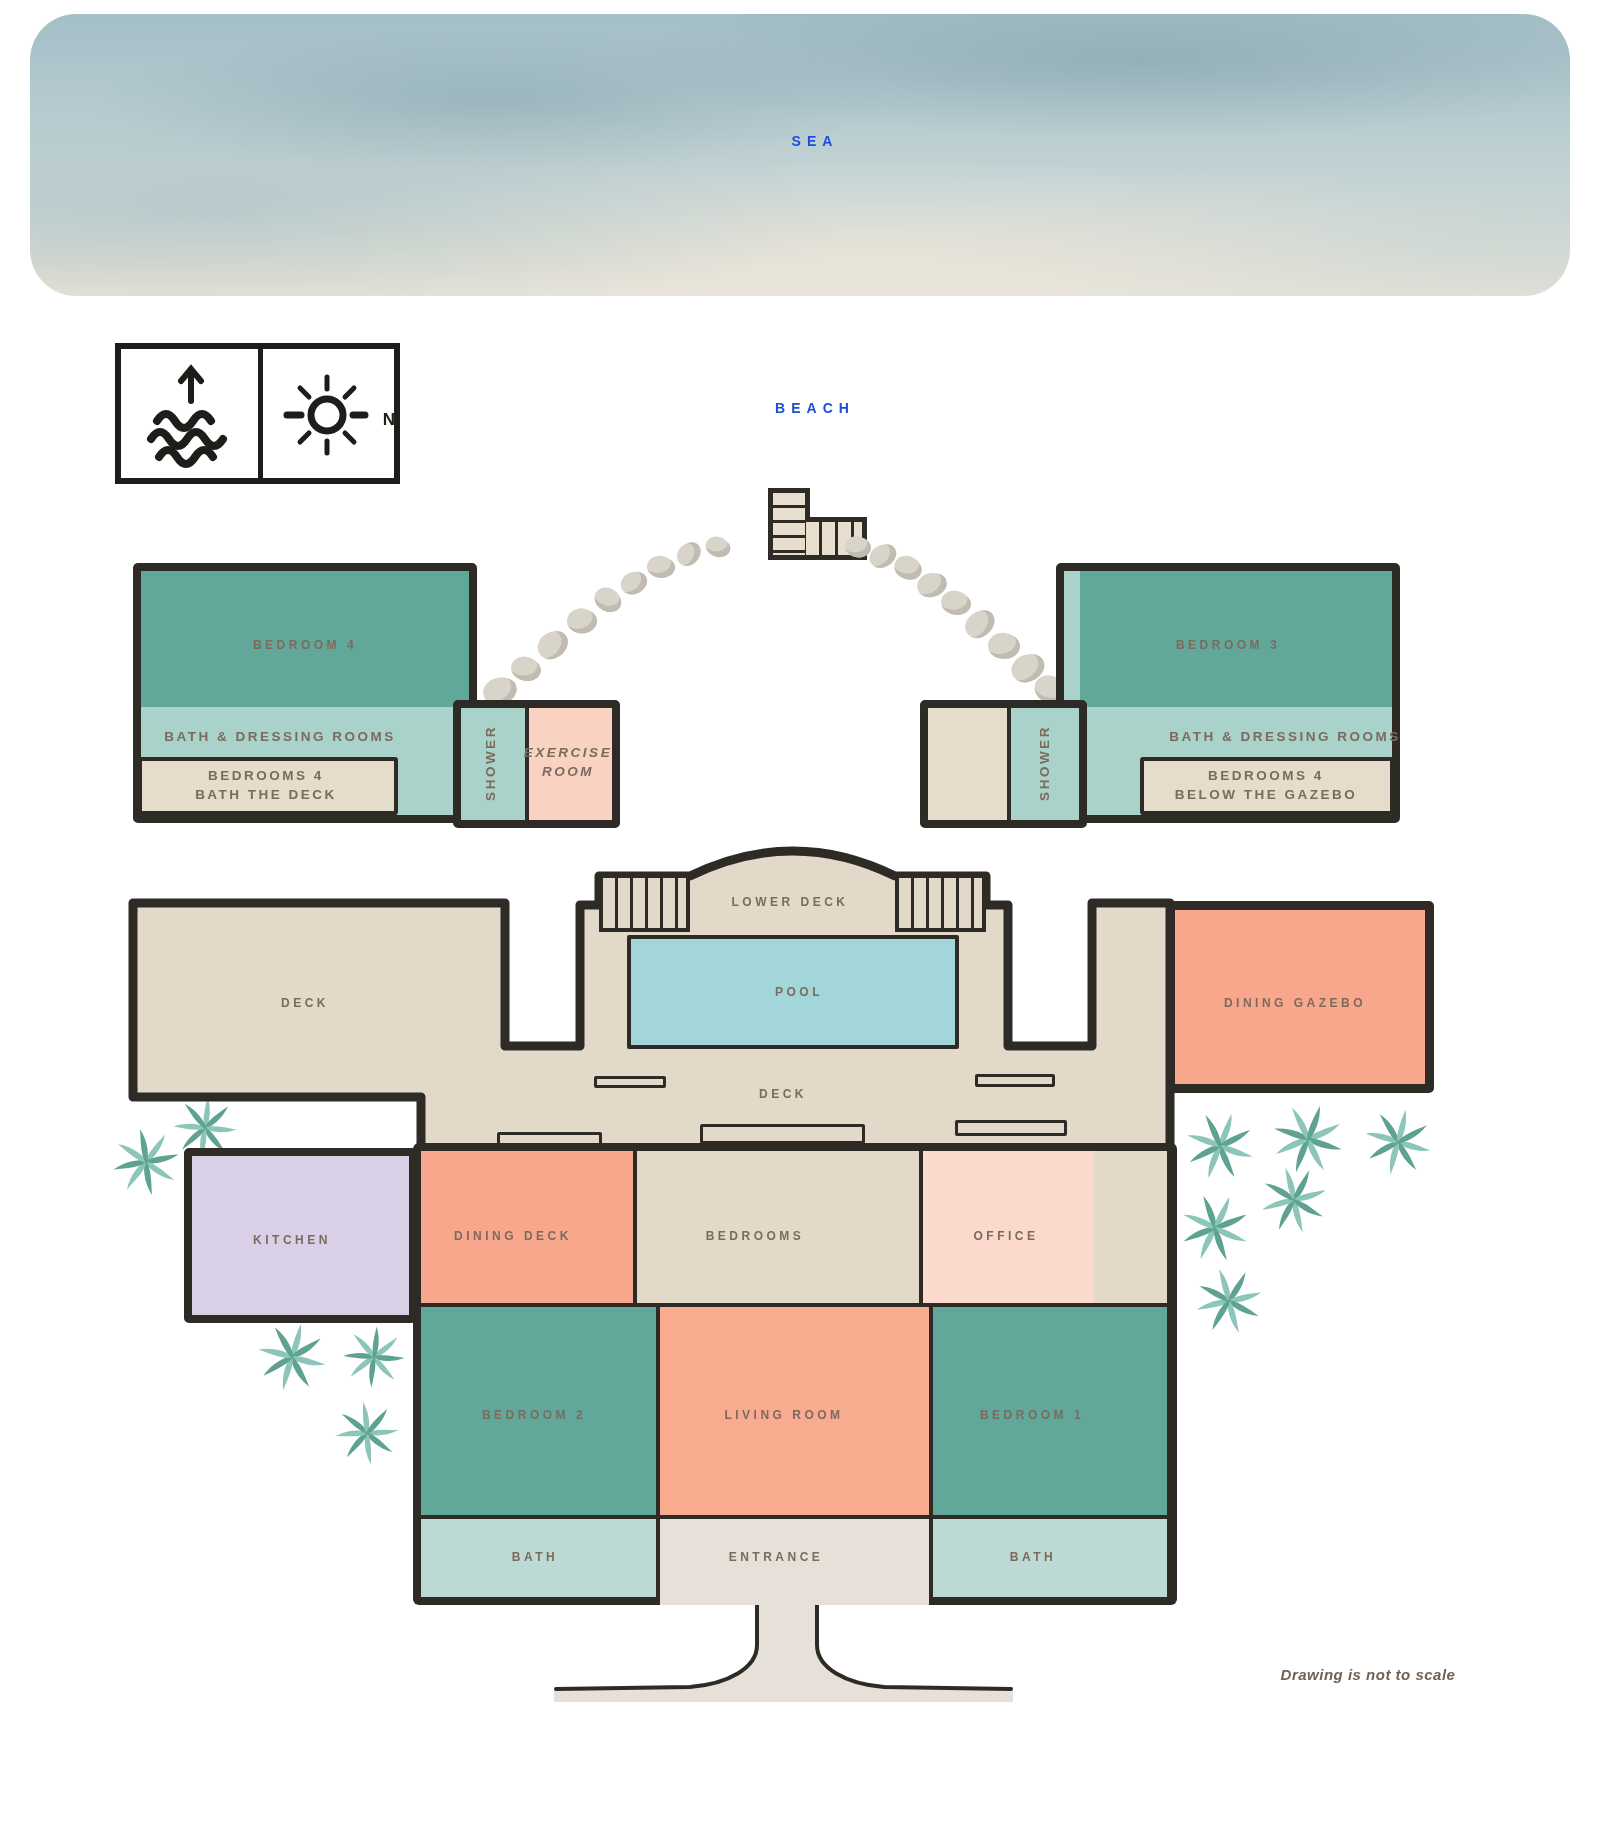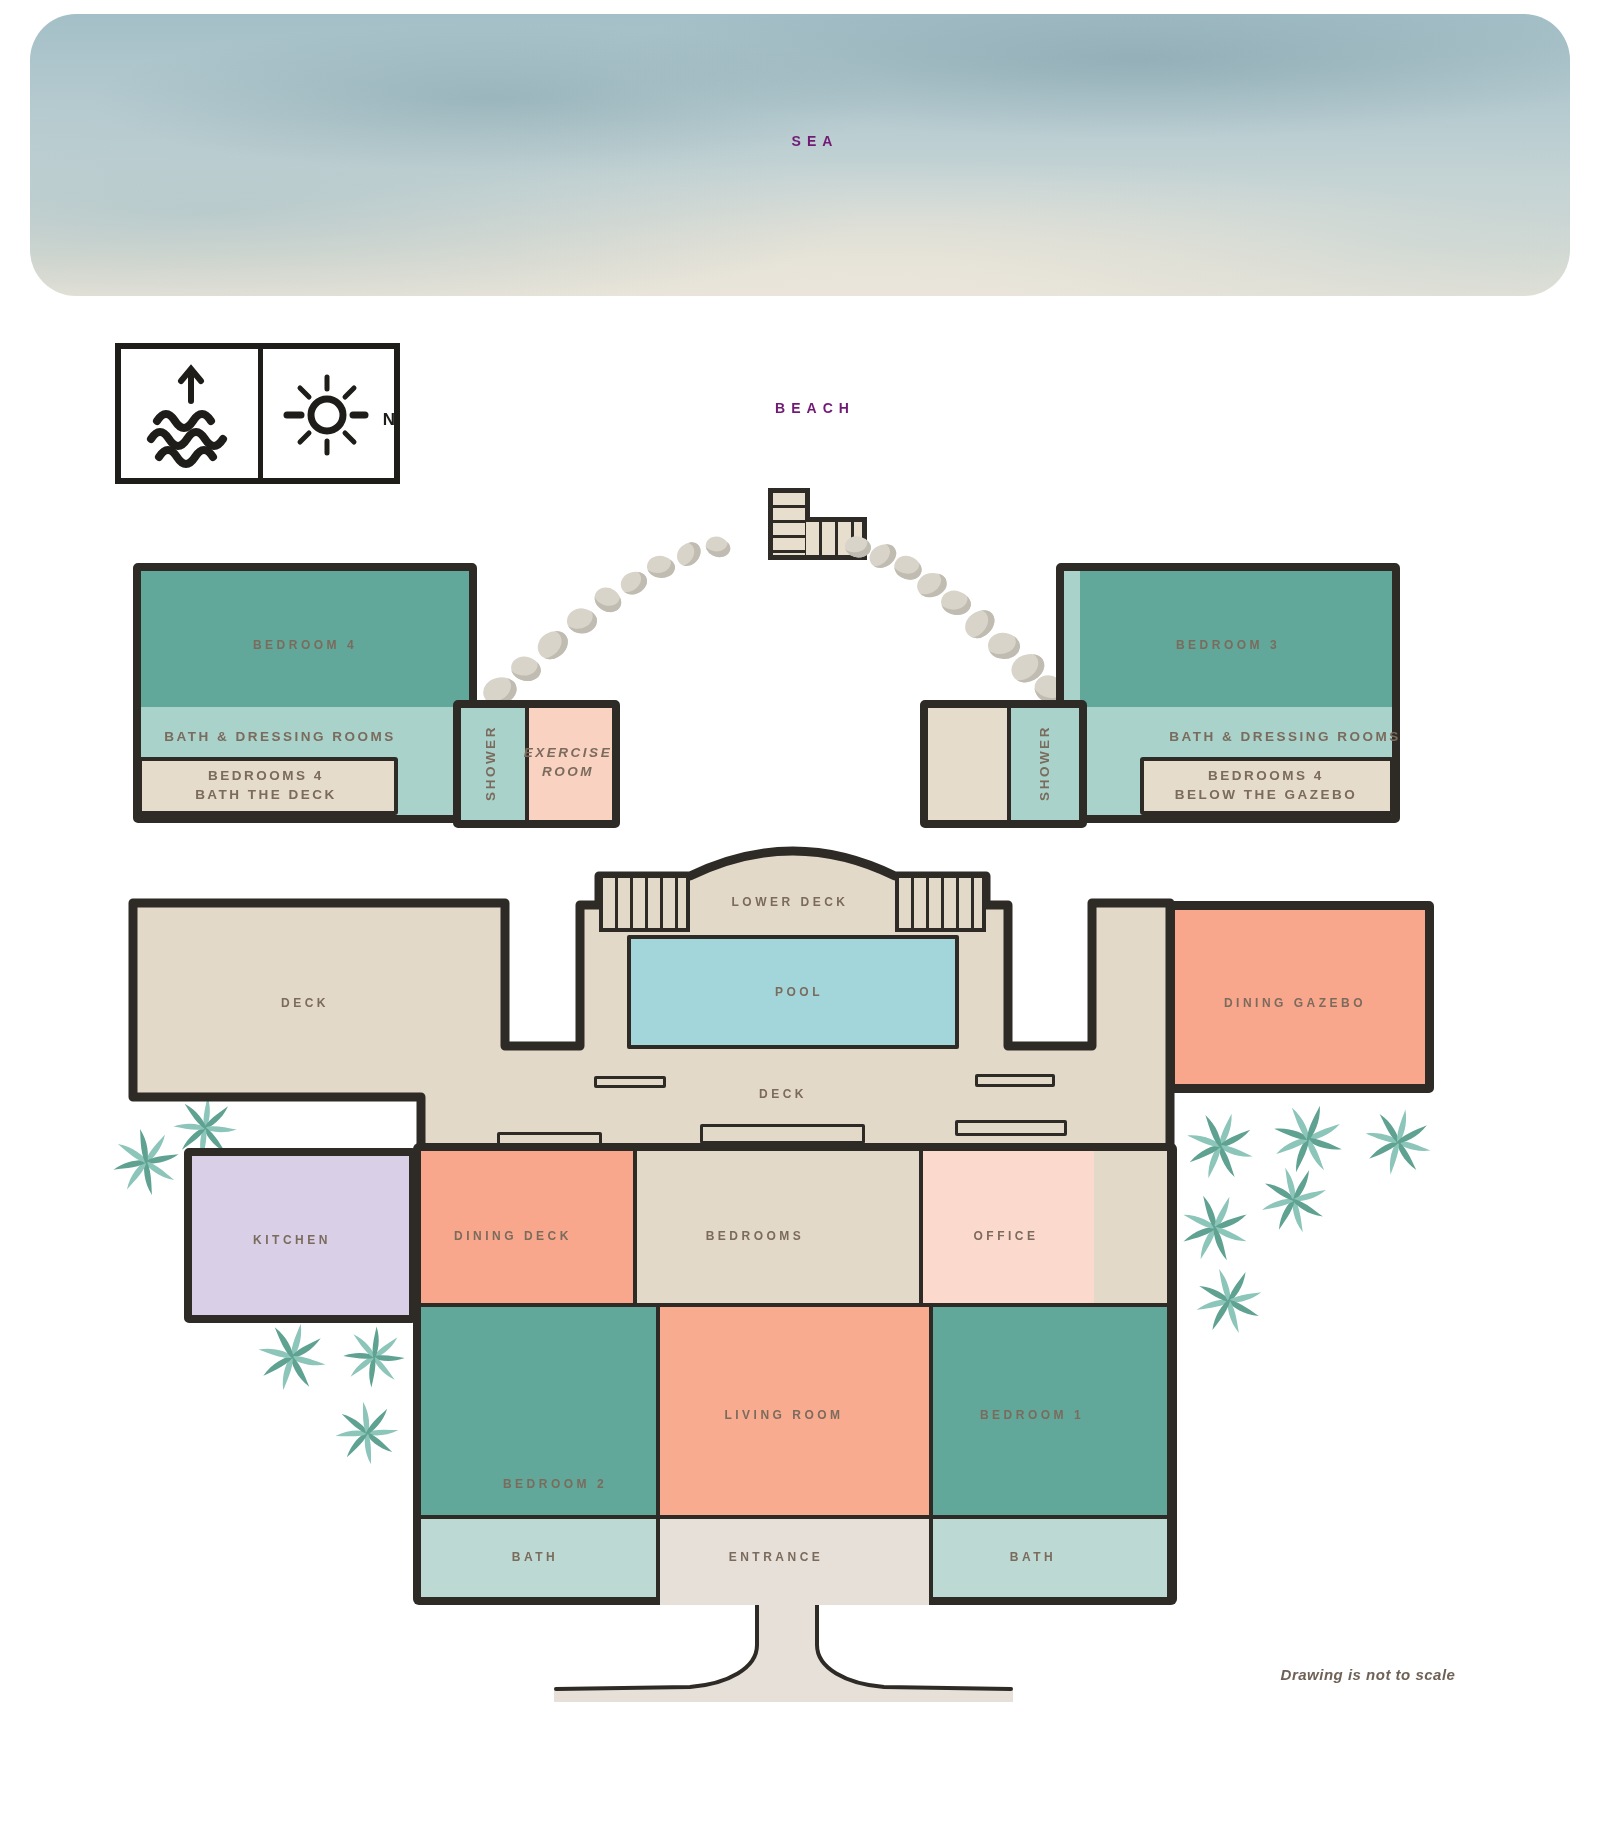--- a/index.html
+++ b/index.html
@@ -14,21 +14,21 @@
       radial-gradient(40% 40% at 30% 30%, rgba(118,152,162,.40), rgba(118,152,162,0) 65%),
       radial-gradient(60% 55% at 12% 70%, rgba(170,193,198,.55), rgba(170,193,198,0) 70%),
       radial-gradient(75% 60% at 55% 95%, rgba(233,229,218,.95), rgba(233,229,218,0) 72%),
       radial-gradient(45% 50% at 90% 80%, rgba(196,211,211,.8), rgba(196,211,211,0) 70%),
       linear-gradient(180deg,#a4bfc7 0%,#b6cbd0 35%,#c8d5d5 65%,#ddddd2 88%,#e7e3d8 100%);
   }
 
   
   .lbl{position:absolute;transform:translate(-50%,-50%);white-space:nowrap;
        color:#7b6b5d;font-size:12px;font-weight:600;letter-spacing:3.5px;text-align:center;}
-  .lbl-env{font-size:14px;font-weight:700;letter-spacing:6px;color:#701a75;}
+  .lbl-env{font-size:14px;font-weight:700;letter-spacing:6px;color:#1d4ed8;}
   .lbl-small{font-size:13.5px;letter-spacing:2.5px;line-height:1.4;}
   .lbl-vert{transform:translate(-50%,-50%) rotate(-90deg);}
   .lbl-note{font-size:15px;font-weight:700;font-style:italic;letter-spacing:.5px;color:#6f6156;}
   .lbl span{display:block;}
 
   
   .wallbox{position:absolute;border:8px solid #2e2b27;border-radius:5px;box-sizing:border-box;}
   .thinbox{position:absolute;border:4px solid #2e2b27;border-radius:3px;box-sizing:border-box;}
 
   
@@ -247,21 +247,21 @@
   <div class="lbl" style="left:305px;top:1003px;">DECK</div>
   <div class="lbl" style="left:790px;top:992px;padding-left:18px;">POOL</div>
   <div class="lbl" style="left:783px;top:1094px;">DECK</div>
   <div class="lbl" style="left:1295px;top:1003px;">DINING GAZEBO</div>
 
   <div class="lbl" style="left:292px;top:1240px;">KITCHEN</div>
   <div class="lbl" style="left:513px;top:1236px;">DINING DECK</div>
   <div class="lbl" style="left:755px;top:1236px;">BEDROOMS</div>
   <div class="lbl" style="left:1006px;top:1236px;">OFFICE</div>
 
-  <div class="lbl" style="left:534px;top:1484px;margin-left:21px;">BEDROOM 2</div>
+  <div class="lbl" style="left:534px;top:1415px;">BEDROOM 2</div>
   <div class="lbl" style="left:784px;top:1415px;">LIVING ROOM</div>
   <div class="lbl" style="left:1032px;top:1415px;">BEDROOM 1</div>
 
   <div class="lbl" style="left:535px;top:1557px;">BATH</div>
   <div class="lbl" style="left:776px;top:1557px;">ENTRANCE</div>
   <div class="lbl" style="left:1033px;top:1557px;">BATH</div>
 
   <div class="lbl lbl-note" style="left:1368px;top:1674px;">Drawing is not to scale</div>
 
   <svg width="0" height="0" aria-hidden="true">

